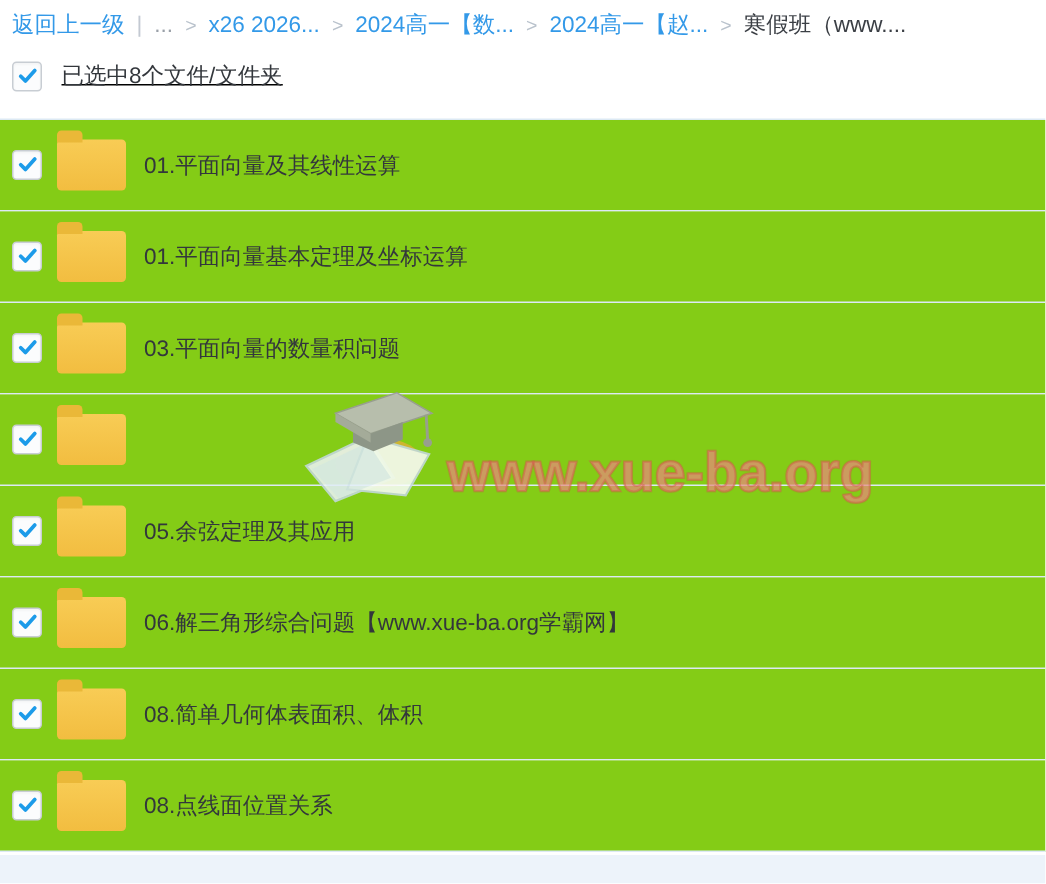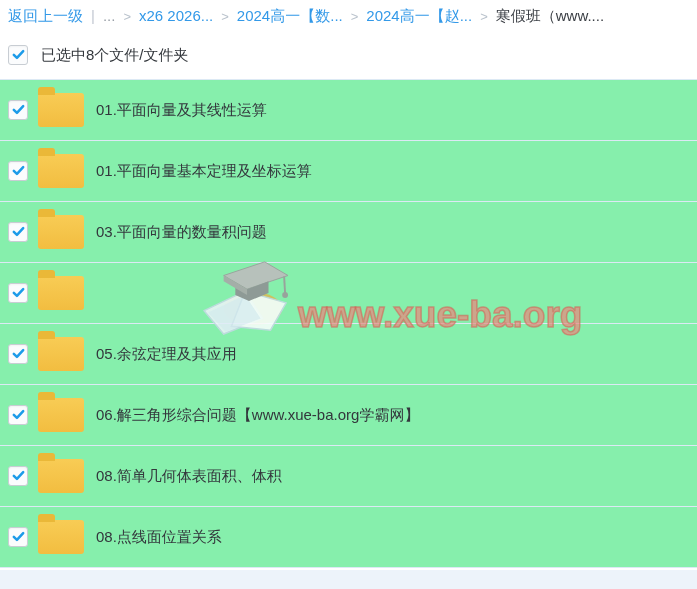--- a/index.html
+++ b/index.html
@@ -10,33 +10,33 @@
   
   .breadcrumb { display:flex; align-items:baseline; gap:8px; padding:7px 10px 0 8px;
     font-size:15px; white-space:nowrap; overflow:hidden; }
   .bc-link { color:#3399e8; text-decoration:none; cursor:pointer; }
   .bc-pipe { color:#c3c9d2; }
   .bc-ellipsis { color:#9aa0a8; }
   .bc-sep { color:#b9c2cc; font-size:13px; }
   .bc-current { color:#3b3f45; }
 
   
-  .selection-row { display:flex; align-items:center; gap:13px; margin-top:15px; padding-left:8px; height:28px; }
+  .selection-row { display:flex; gap:13px; margin-top:15px; padding-left:8px; height:28px;text-decoration:underline; }
   .selection-label { font-size:15px; color:#33373c; }
 
   
   .checkbox { width:20px; height:20px; flex:0 0 20px; background:#fbfcfd; border:1px solid #c8cdd3;
     border-radius:3px; display:inline-flex; align-items:center; justify-content:center;
     box-shadow:inset 0 1px 2px rgba(0,0,0,0.04); cursor:pointer; }
   .checkbox svg { width:15px; height:15px; margin-top:-2px; }
 
   
   .folder-list { margin-top:10px; border-top:1px solid #dce9f4; }
   .row { height:61px; display:flex; align-items:center; padding-left:8px;
-    border-bottom:1px solid #dce9f4; background:#86efac; cursor:pointer; }
+    border-bottom:1px solid #dce9f4; background:#84cc16; cursor:pointer; }
   .row .checkbox { margin-right:10px; }
   .folder { position:relative; width:46px; height:34px; margin-right:12px; flex:0 0 46px;
     background:linear-gradient(180deg,#f8cc55 0%,#f2bd40 100%); border-radius:3px; }
   .folder::before { content:""; position:absolute; top:-6px; left:0; width:17px; height:8px;
     background:#eab838; border-radius:3px 3px 0 0; }
   .row-name { font-size:15px; color:#33373c; }
 
   
   .footer-band { position:absolute; left:0; bottom:0; width:697px; height:19px; background:#edf3fa; }
 

